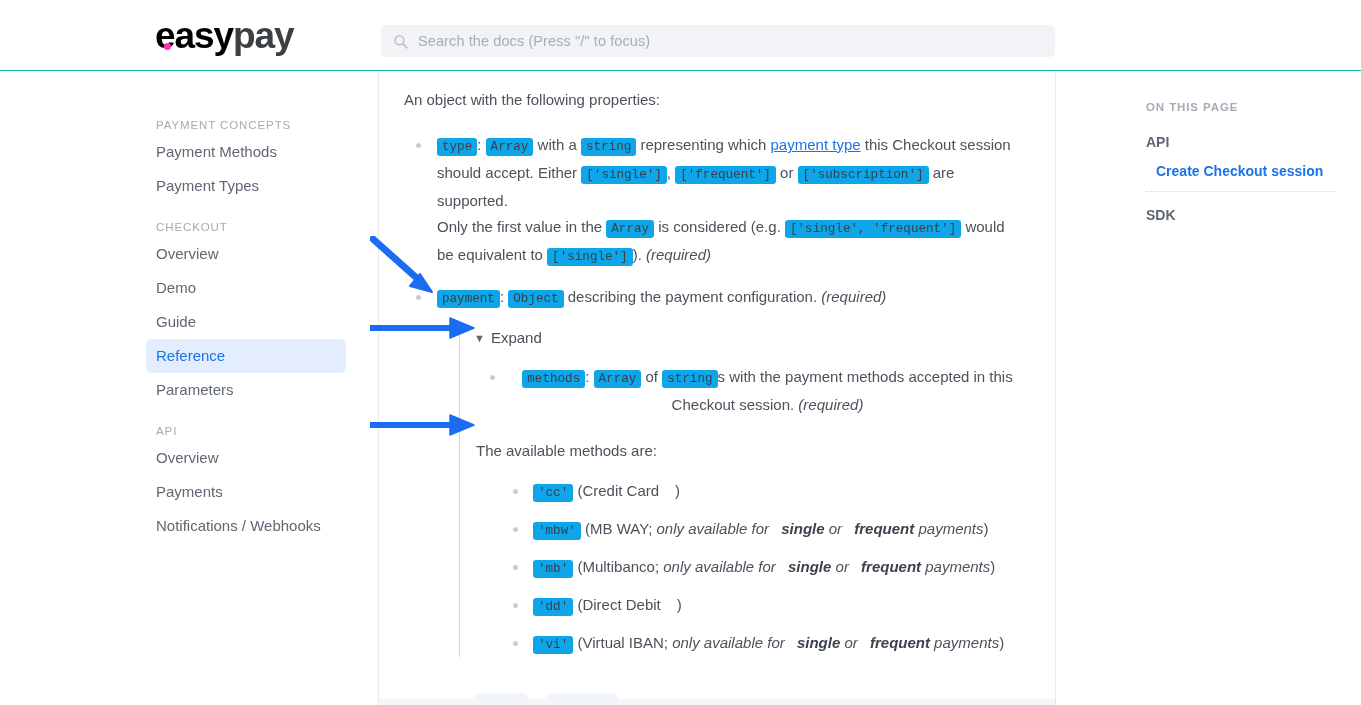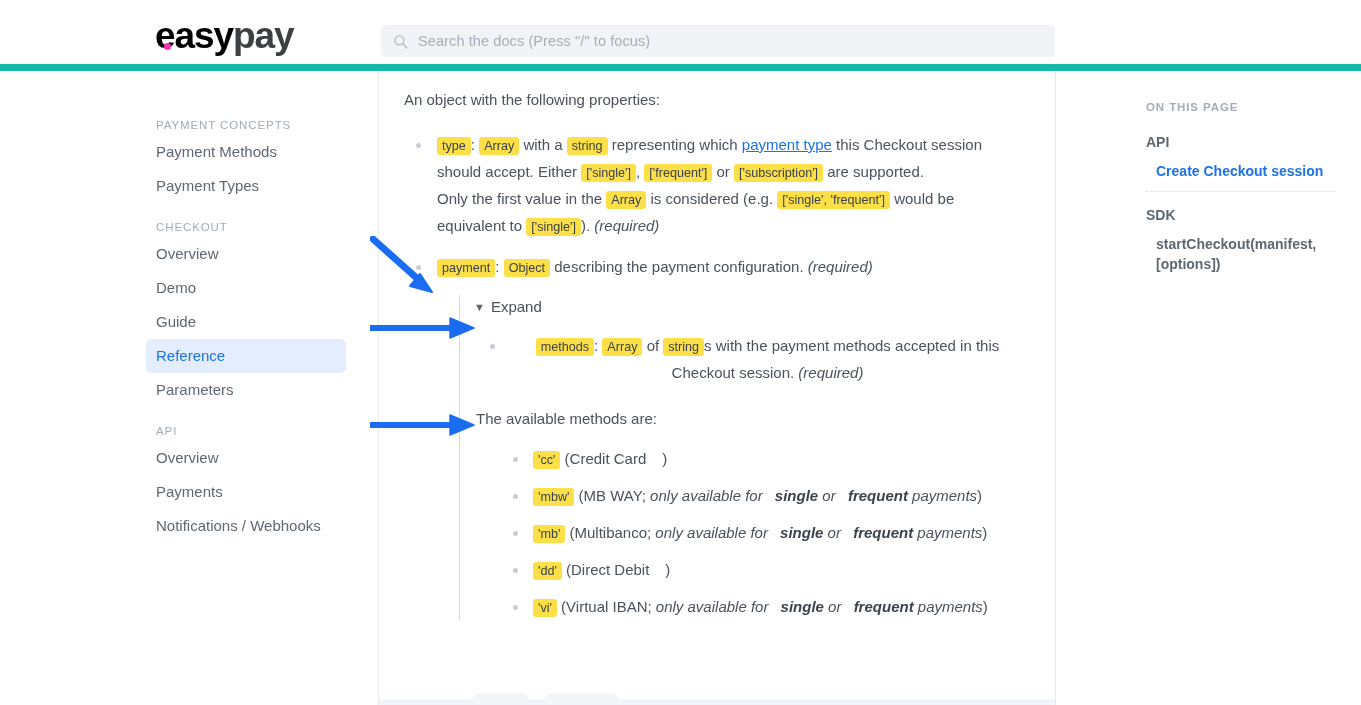--- a/index.html
+++ b/index.html
@@ -20,21 +20,21 @@
     background: #ffffff;
   }
 
   
   #header {
     position: absolute;
     left: 0; top: 0;
     width: 1361px;
     height: 71px;
     background: #ffffff;
-    border-bottom: 7px solid #14b8a6;
+    border-bottom: 1px solid #14b8a6;
   }
 
   #logo {
     position: absolute;
     left: 155px;
     top: 16px;
     font-size: 37px;
     font-weight: 700;
     letter-spacing: -1.1px;
     line-height: 40px;
@@ -167,24 +167,24 @@
   ul.plist > li::before {
     content: "";
     position: absolute;
     left: 12px; top: 11px;
     width: 5px; height: 5px;
     border-radius: 50%;
     background: #c8cdd5;
   }
 
   code.chip {
-    background: #fde047;
+    background: #0ea5e9;
     border-radius: 3px;
     padding: 2px 5px;
-    font-family: Liberation Sans, sans-serif;
+    font-family: Liberation Mono, monospace;
     font-size: 12.6px;
     color: #39404a;
     white-space: pre;
   }
   .ital { font-style: italic; }
   .bold-i { font-style: italic; font-weight: 700; color: #3c434d; margin-left: 8px; }
   a.doclink {
     color: #1a73e8;
     text-decoration: underline;
   }
@@ -420,21 +420,20 @@
       </div>
 
     </main>
 
     <aside id="rightnav">
       <div class="otp-title">ON THIS PAGE</div>
       <div class="otp-section">API</div>
       <div class="otp-link">Create Checkout session</div>
       <div class="otp-div"></div>
       <div class="otp-section">SDK</div>
-      <div class="otp-sub">startCheckout(manifest, [options])</div>
     </aside>
 
   </div>
 
   <div id="bottom-strip"></div>
   <div id="code-tabs">
     <div class="tab"></div>
     <div class="tab wide"></div>
   </div>
 

